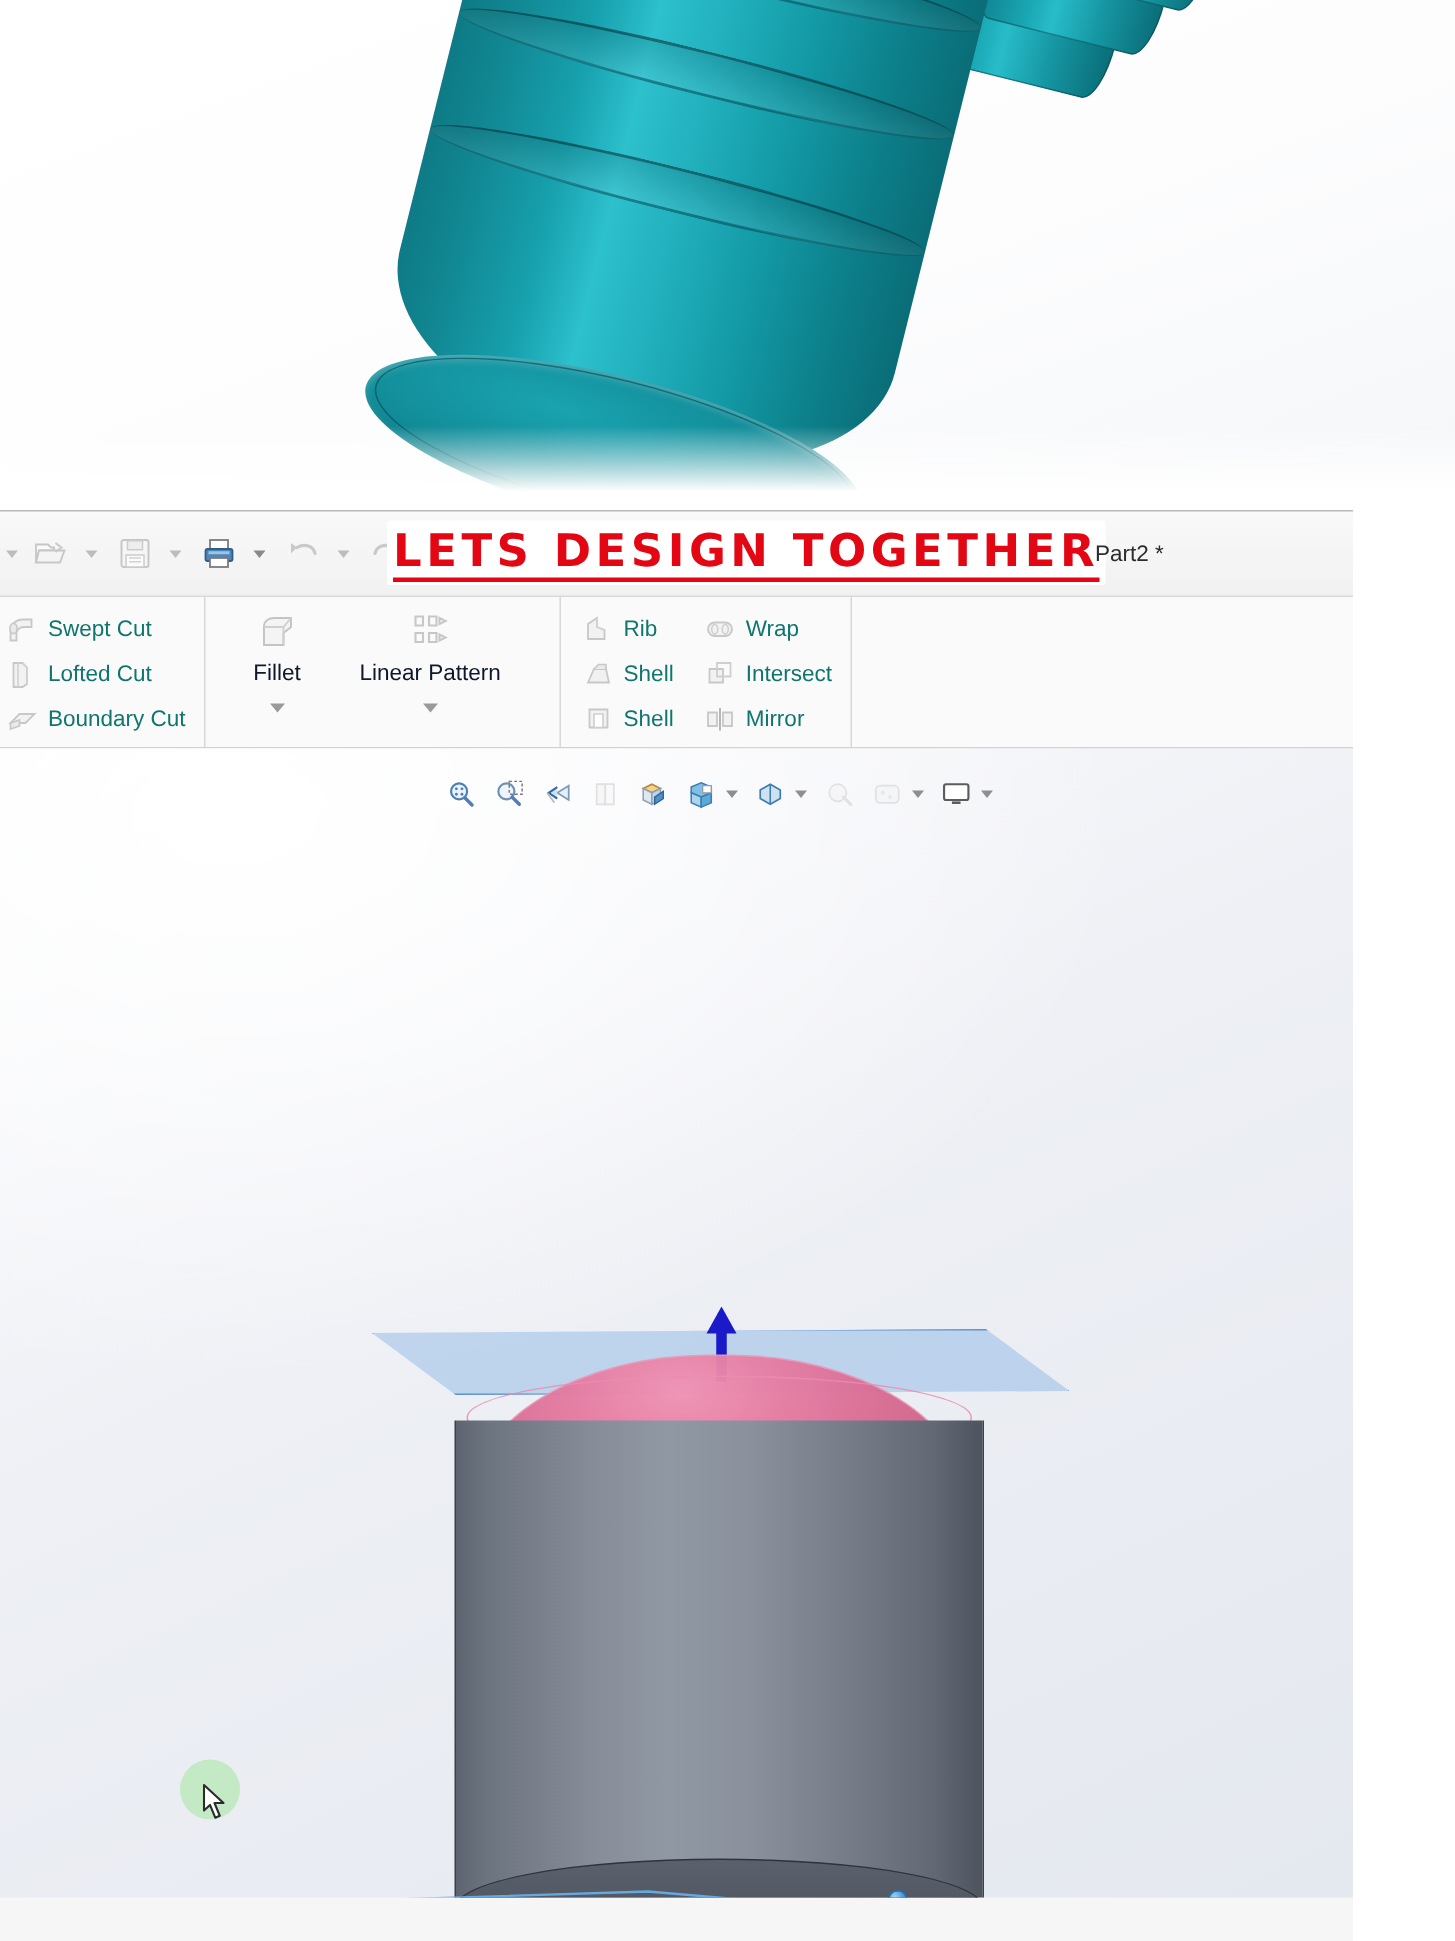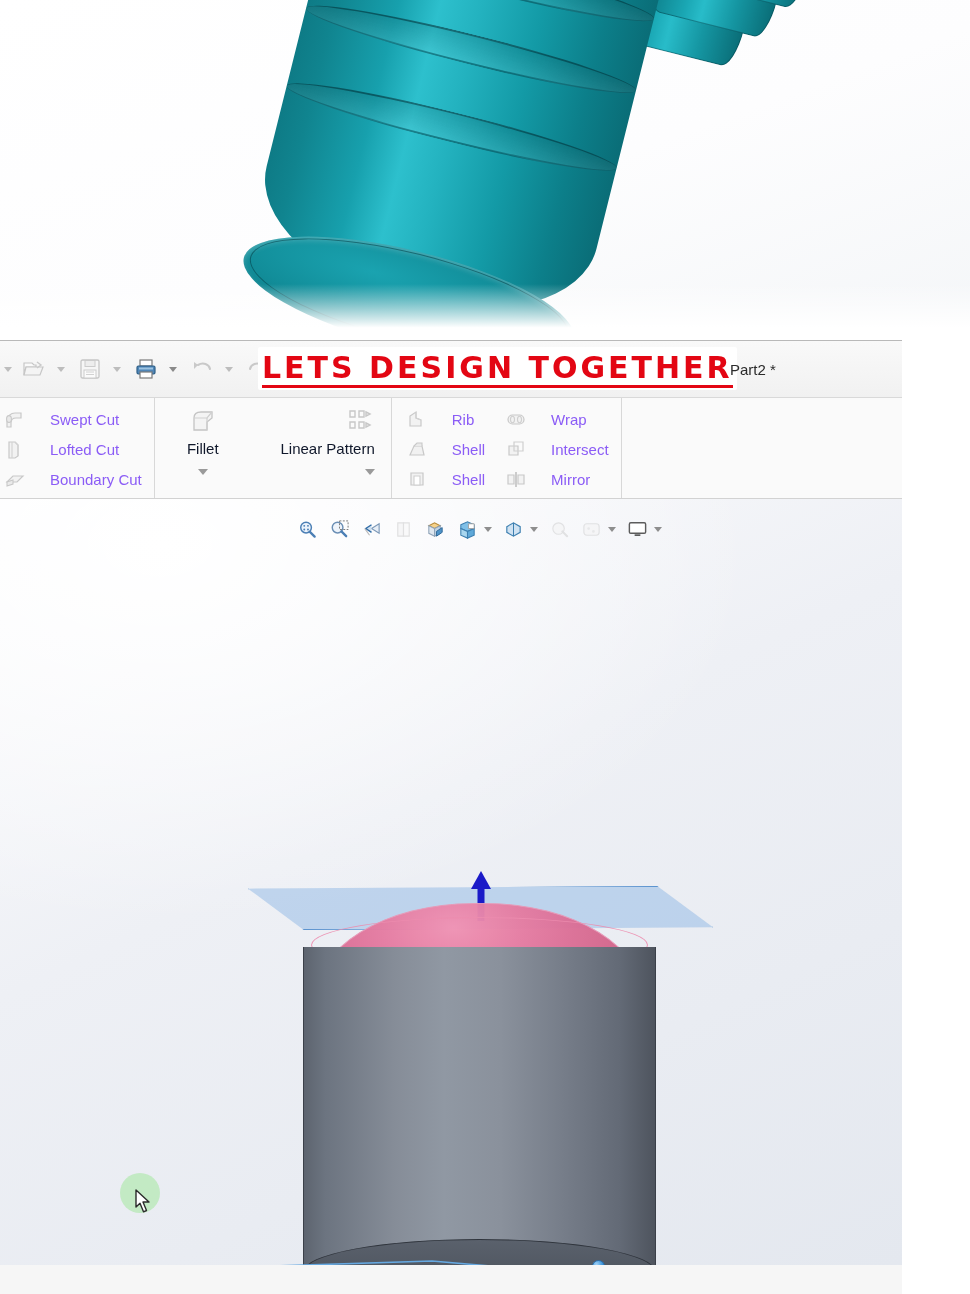--- a/index.html
+++ b/index.html
@@ -113,32 +113,32 @@
     border-bottom:1px solid #d2d2d2;
     display:flex;align-items:stretch;
   }
   .rb-group{
     display:flex;align-items:flex-start;
     border-right:1px solid #d8d8d8;
     padding:6px 8px 0 8px;position:relative;
   }
   .rb-col{display:flex;flex-direction:column;justify-content:flex-start;}
   .rb-row{
-    display:flex;align-items:center;gap:24px;height:30px;padding:0 4px;
-    color:#8b5cf6;font-size:15px;white-space:nowrap;
+    display:flex;align-items:center;gap:6px;height:30px;padding:0 4px;
+    color:#0f766e;font-size:15px;white-space:nowrap;
   }
   .rb-row .ico{width:22px;height:22px;flex:0 0 22px;}
   .rb-big{
     display:flex;flex-direction:column;align-items:center;
     width:64px;padding-top:2px;color:#0f172a;font-size:15px;
   }
   .rb-big .bigico{width:30px;height:30px;margin-bottom:4px;}
   .rb-big .lbl{white-space:nowrap;}
   .rb-big .dn{margin-top:12px;}
-  .rb-wide{width:auto;min-width:96px;align-items:flex-end;}
+  .rb-wide{width:auto;min-width:96px;}
   .rb-active{color:#1d1d1d;}
   .cdn{
     width:0;height:0;border-left:5px solid transparent;border-right:5px solid transparent;
     border-top:6px solid #9a9a9a;
   }
 
   
   .cm-tabs{
     position:relative;height:32px;background:#efefef;
     display:flex;align-items:stretch;border-bottom:1px solid #c8c8c8;

